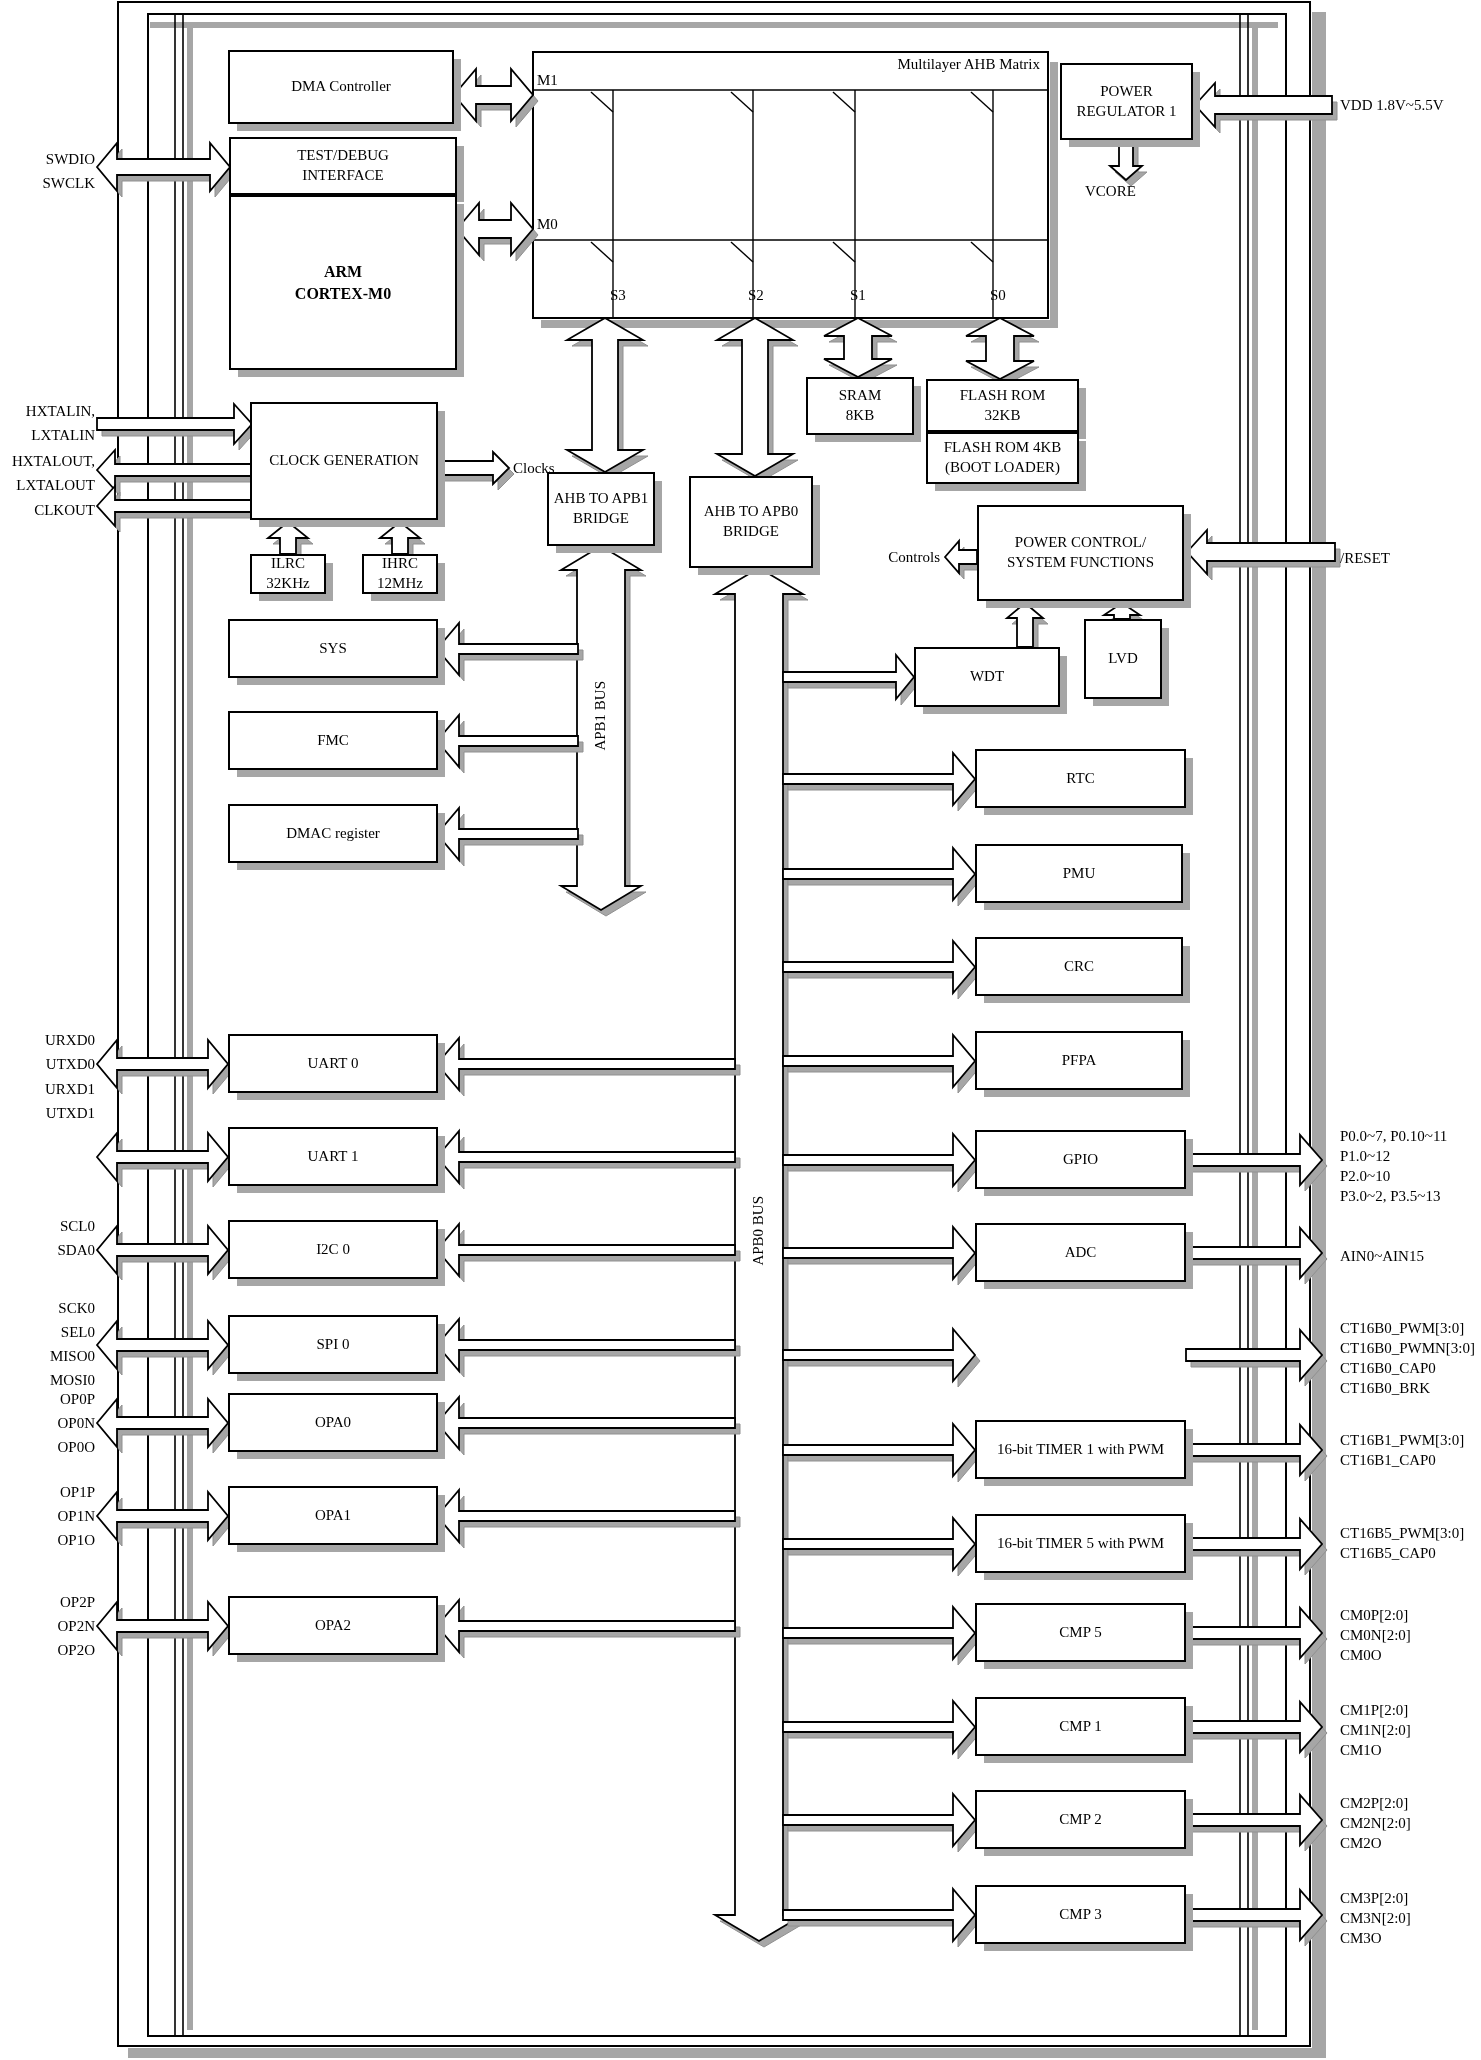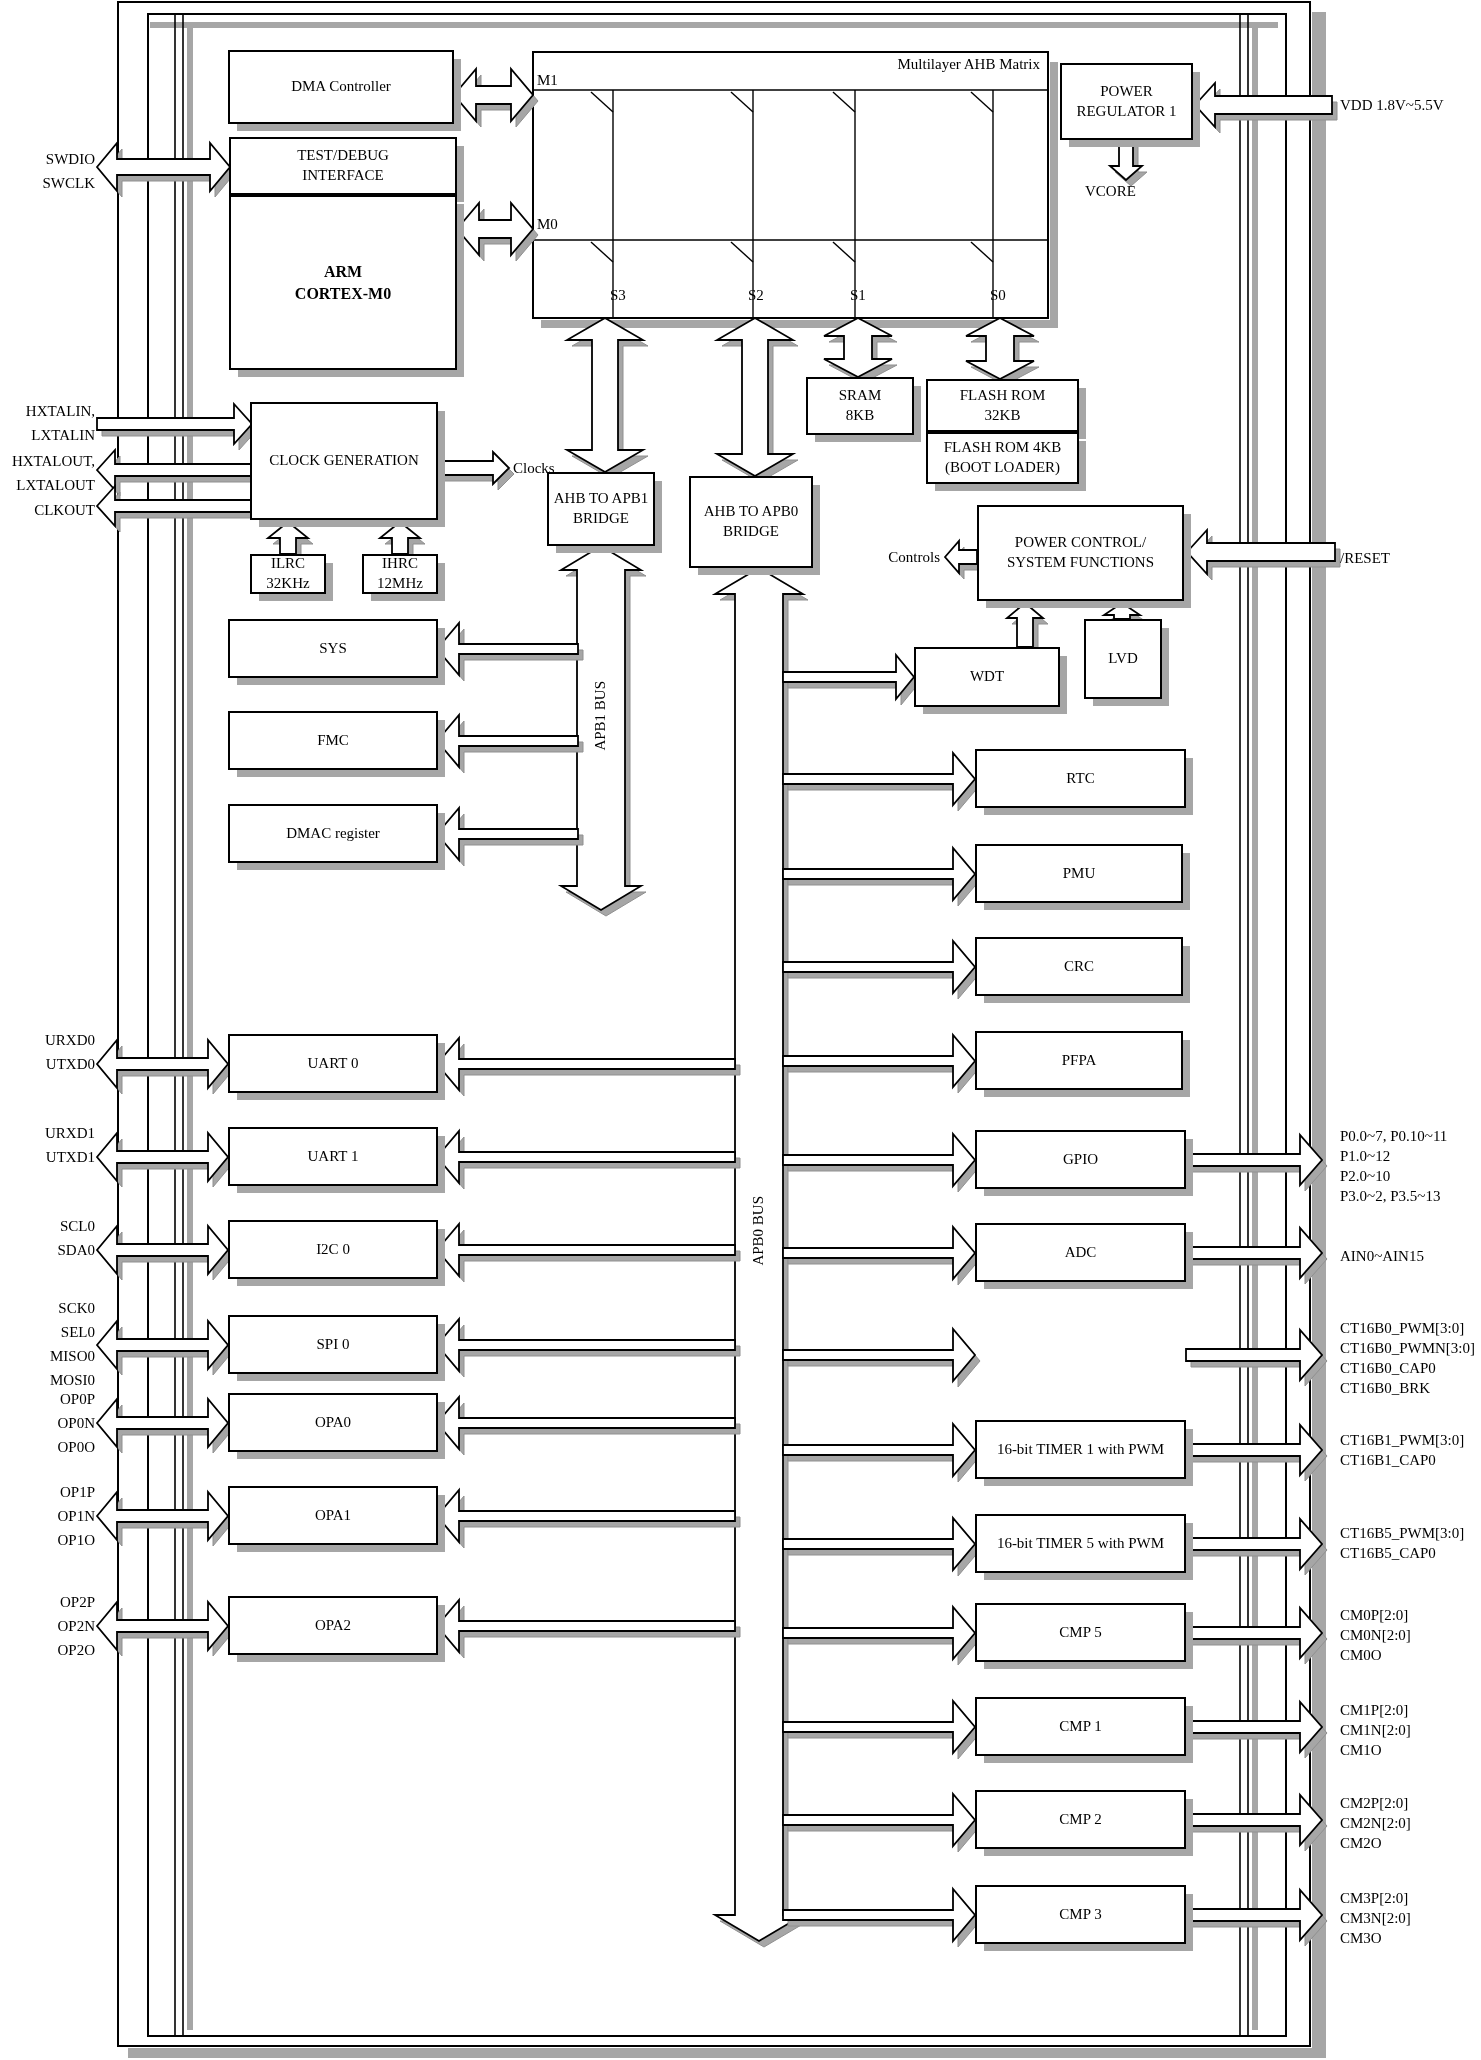--- a/index.html
+++ b/index.html
@@ -255,21 +255,21 @@
 
   <div class="lbl pinL" style="right:1386px;top:147px">SWDIO
 SWCLK</div>
   <div class="lbl pinL" style="right:1386px;top:399px">HXTALIN,
 LXTALIN</div>
   <div class="lbl pinL" style="right:1386px;top:449px">HXTALOUT,
 LXTALOUT</div>
   <div class="lbl pinL" style="right:1386px;top:498px">CLKOUT</div>
   <div class="lbl pinL" style="right:1386px;top:1028px">URXD0
 UTXD0</div>
-  <div class="lbl pinL" style="right:1386px;top:1121px">URXD1
+  <div class="lbl pinL" style="right:1386px;top:1077px">URXD1
 UTXD1</div>
   <div class="lbl pinL" style="right:1386px;top:1214px">SCL0
 SDA0</div>
   <div class="lbl pinL" style="right:1386px;top:1296px">SCK0
 SEL0
 MISO0
 MOSI0</div>
   <div class="lbl pinL" style="right:1386px;top:1387px">OP0P
 OP0N
 OP0O</div>

